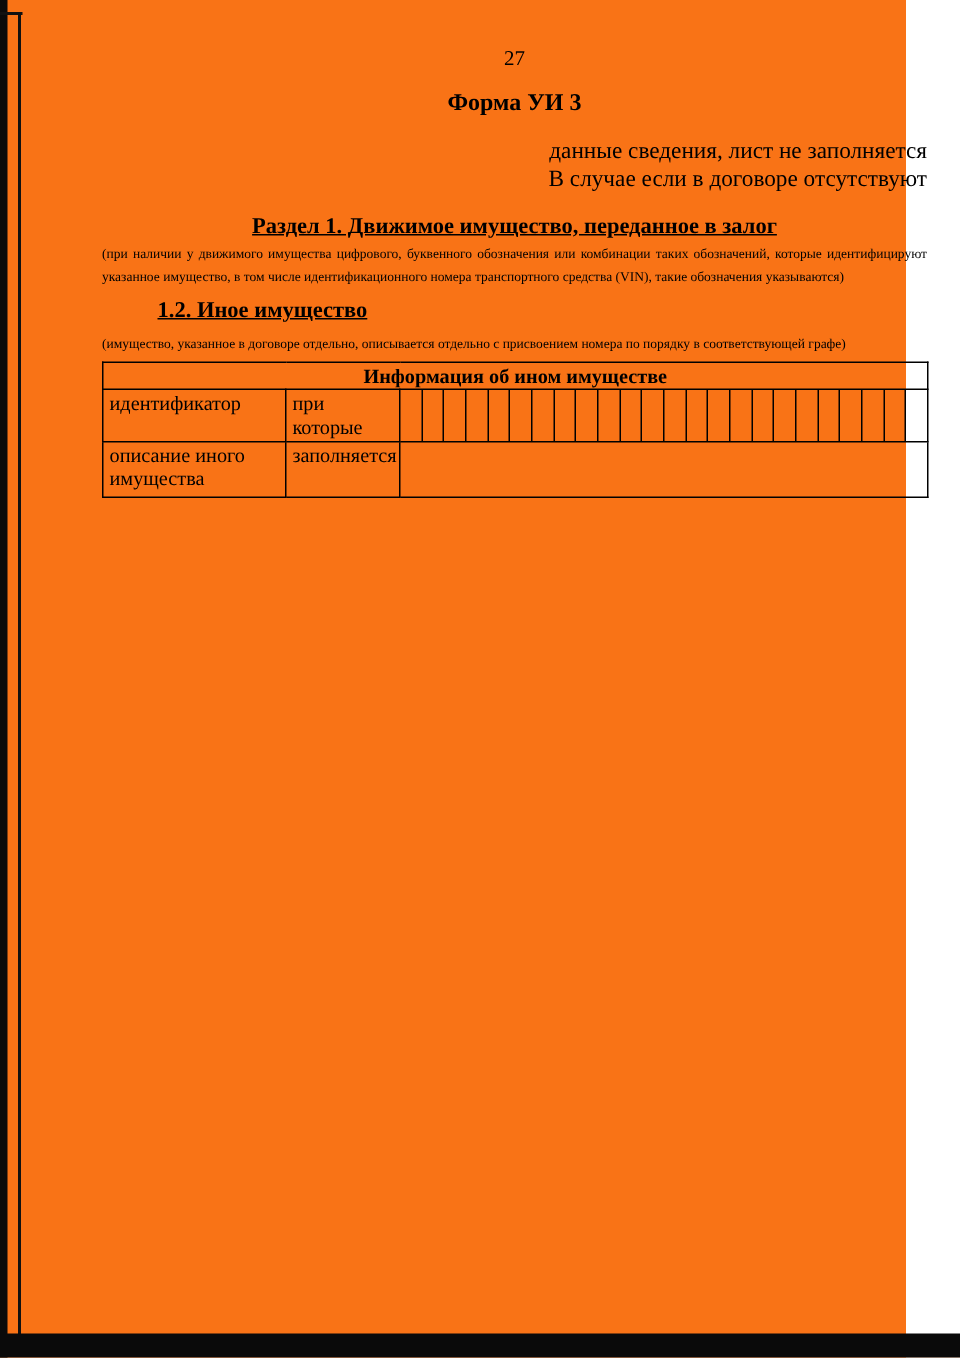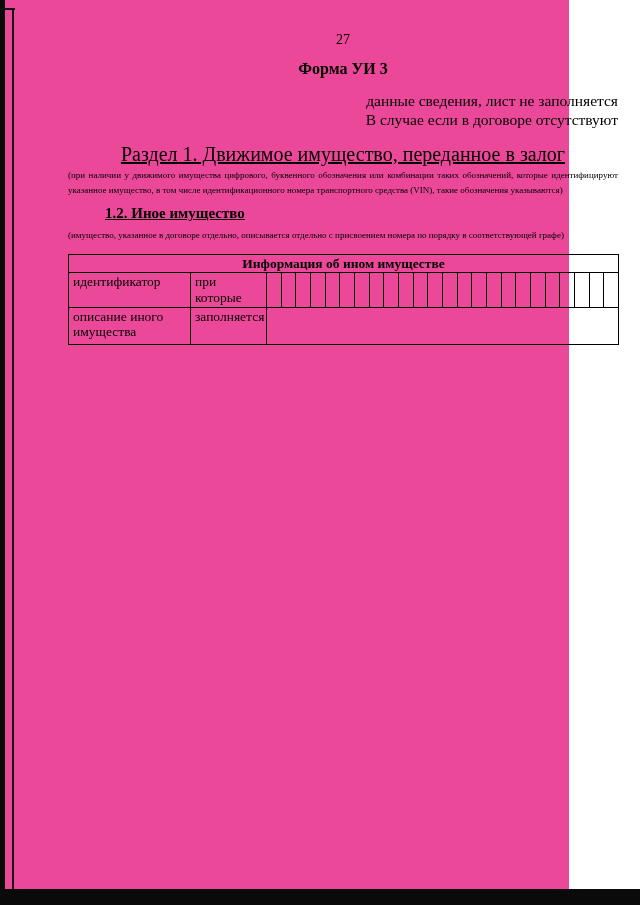--- a/index.html
+++ b/index.html
@@ -5,23 +5,22 @@
   html, body { margin: 0; padding: 0; background: #ffffff; }
   body {
     width: 640px; height: 905px;
     font-family: "Liberation Serif", serif;
     color: #000;
     position: relative;
     overflow: hidden;
   }
   .page {
     position: relative;
-    width: 560px; height: 905px;
-    background: #ec4899;
-    padding-left: 9px;
+    width: 604px; height: 905px;
+    background: #f97316;
   }
   
   .scan-left-strip {
     position: absolute; left: 0; top: 0; width: 5px; height: 905px;
     background: #0a0a0a;
   }
   .scan-left-line {
     position: absolute; left: 12px; top: 8px; width: 2px; height: 886px;
     background: #111;
   }
@@ -52,22 +51,22 @@
   }
   .note-right {
     margin-top: 13px;
     text-align: right;
     font-size: 15.5px;
     line-height: 1.22;
   }
   .section-title {
     margin-top: 13px;
     text-align: center;
-    font-weight: normal;
-    font-size: 20px;
+    font-weight: bold;
+    font-size: 15px;
     text-decoration: underline;
   }
   .fine-print {
     margin-top: 2px;
     font-size: 9px;
     line-height: 1.7;
     text-align: justify;
     text-align-last: left;
   }
   .sub-title {
@@ -76,21 +75,21 @@
     font-weight: bold;
     font-size: 15px;
     text-decoration: underline;
   }
   .fine-print2 {
     margin-top: 8px;
     font-size: 9px;
     line-height: 1.3;
   }
   table.form-table {
-    margin-top: 12px;
+    margin-top: 5px;
     border-collapse: collapse;
     width: 550px;
     table-layout: fixed;
     font-size: 13.5px;
   }
   table.form-table td {
     border: 1.5px solid #000;
     padding: 1px 4px;
     vertical-align: top;
     line-height: 1.15;

